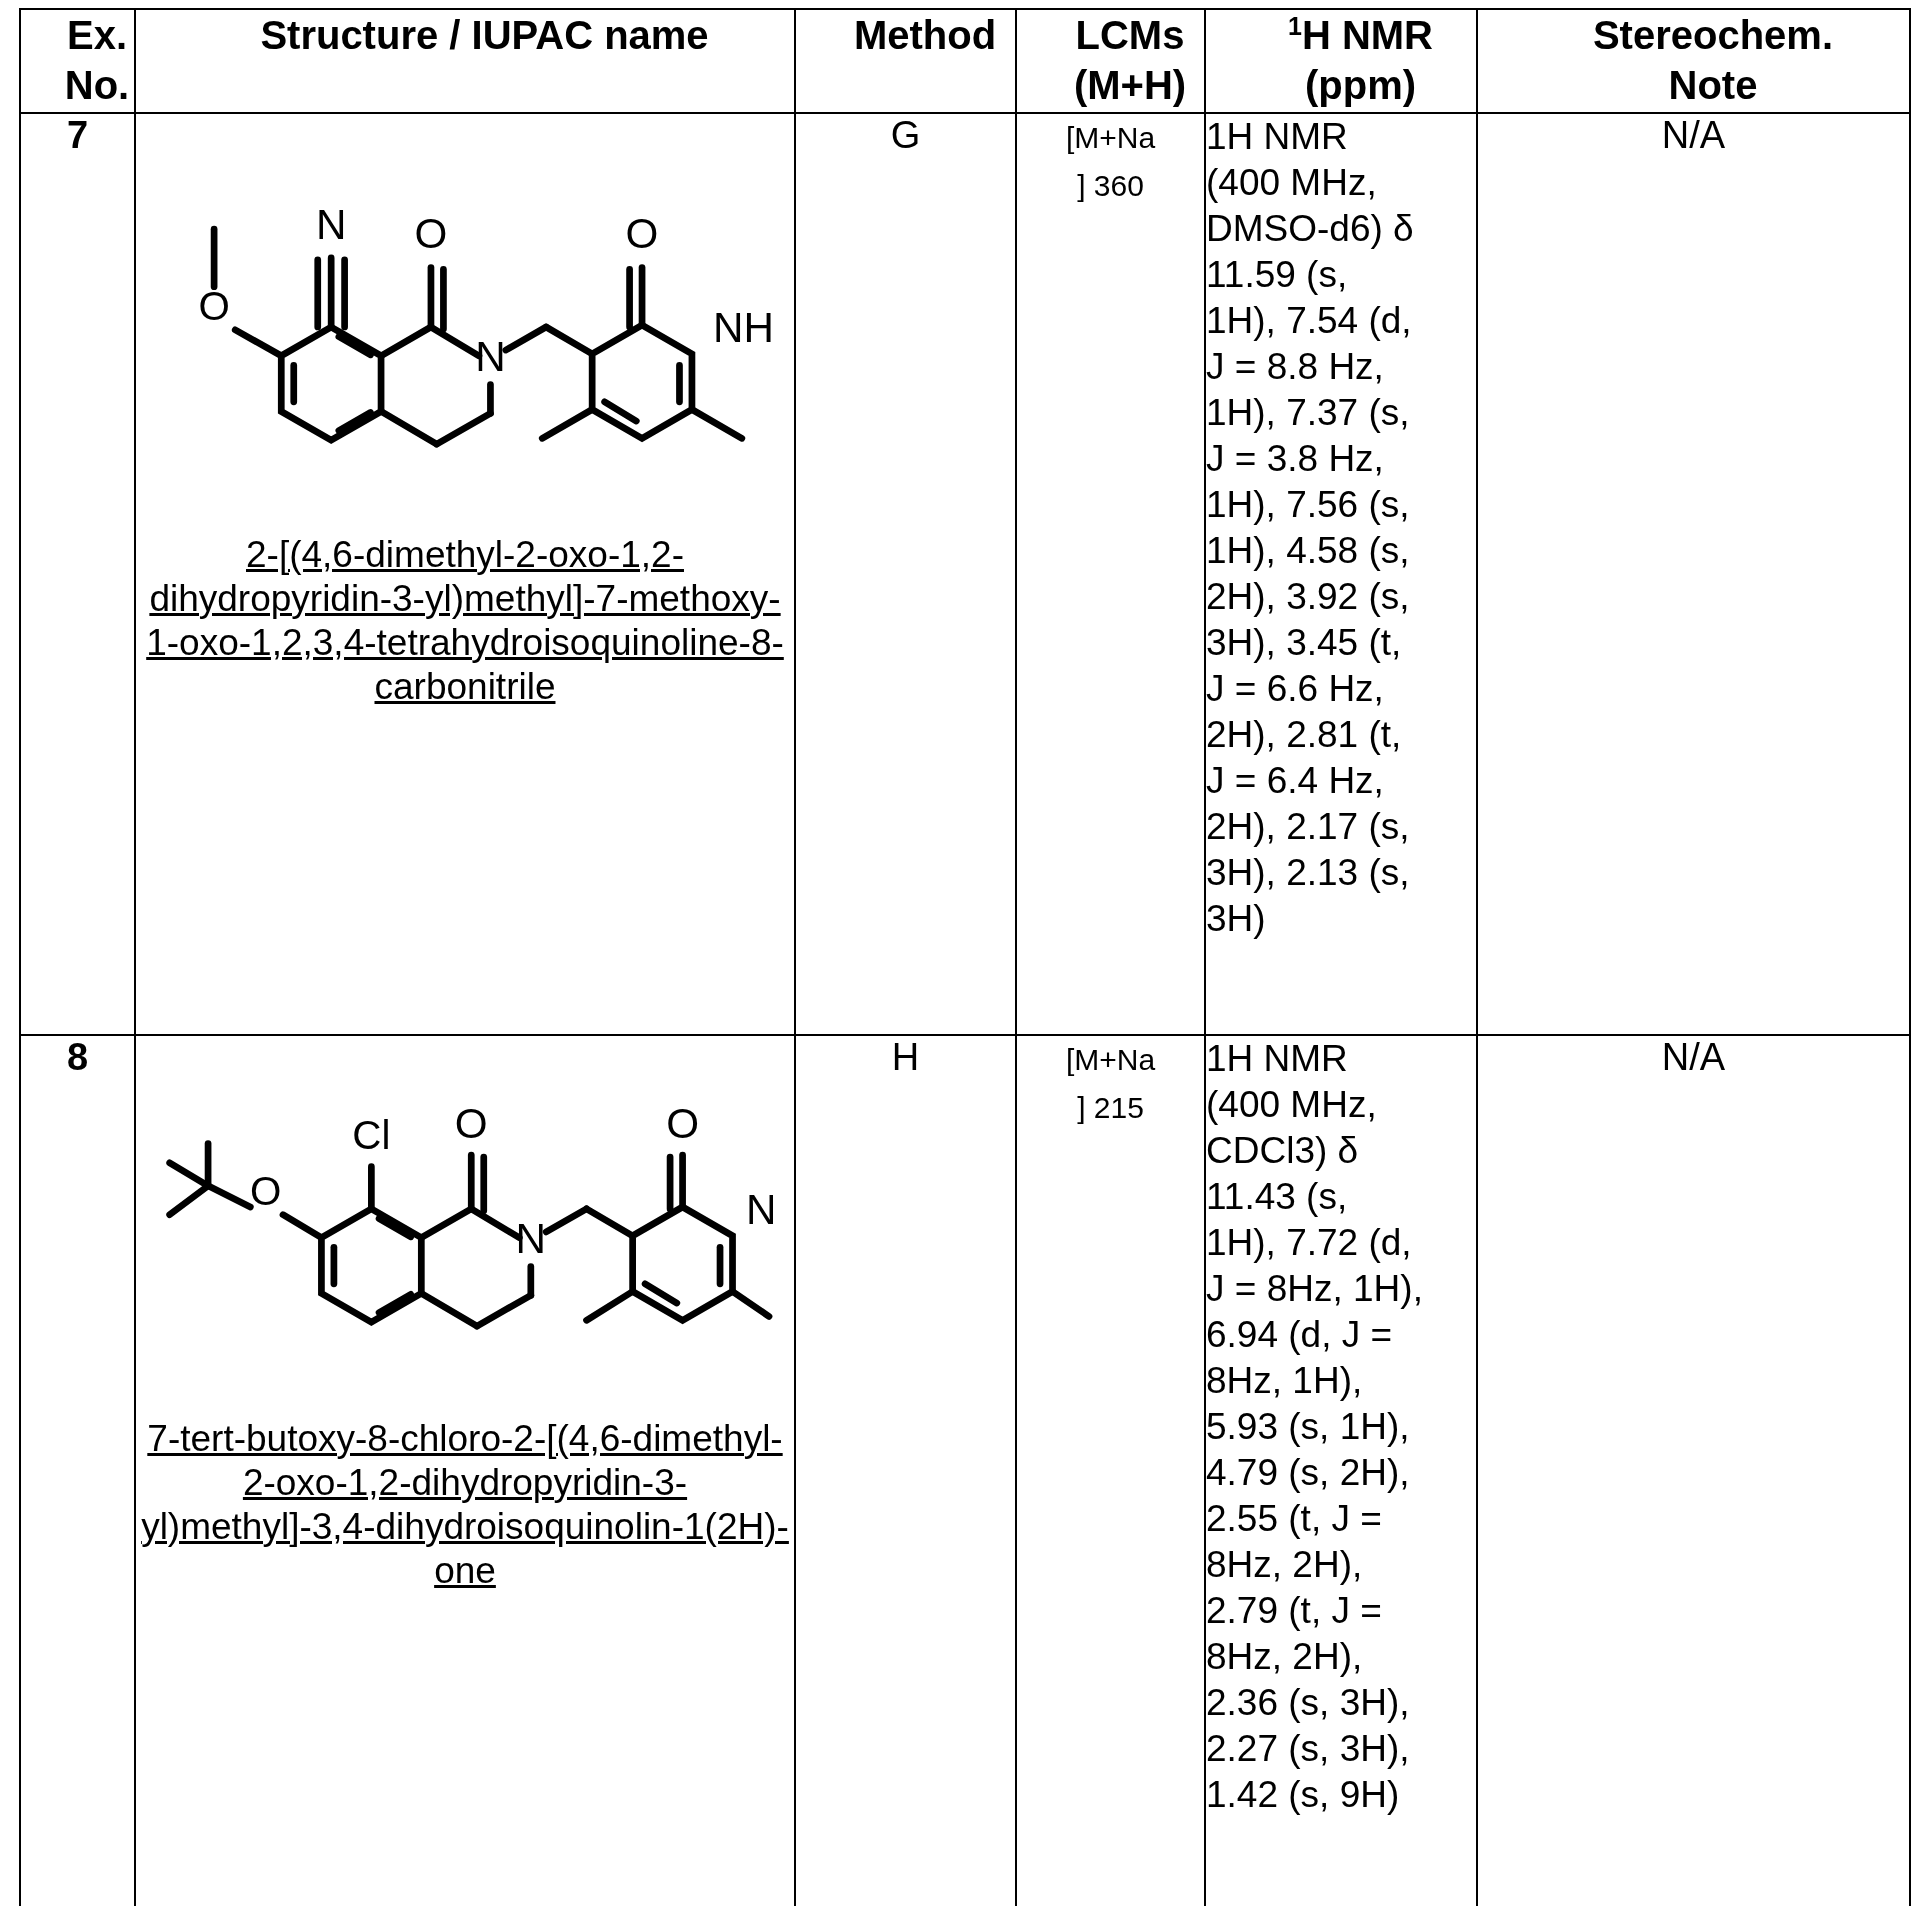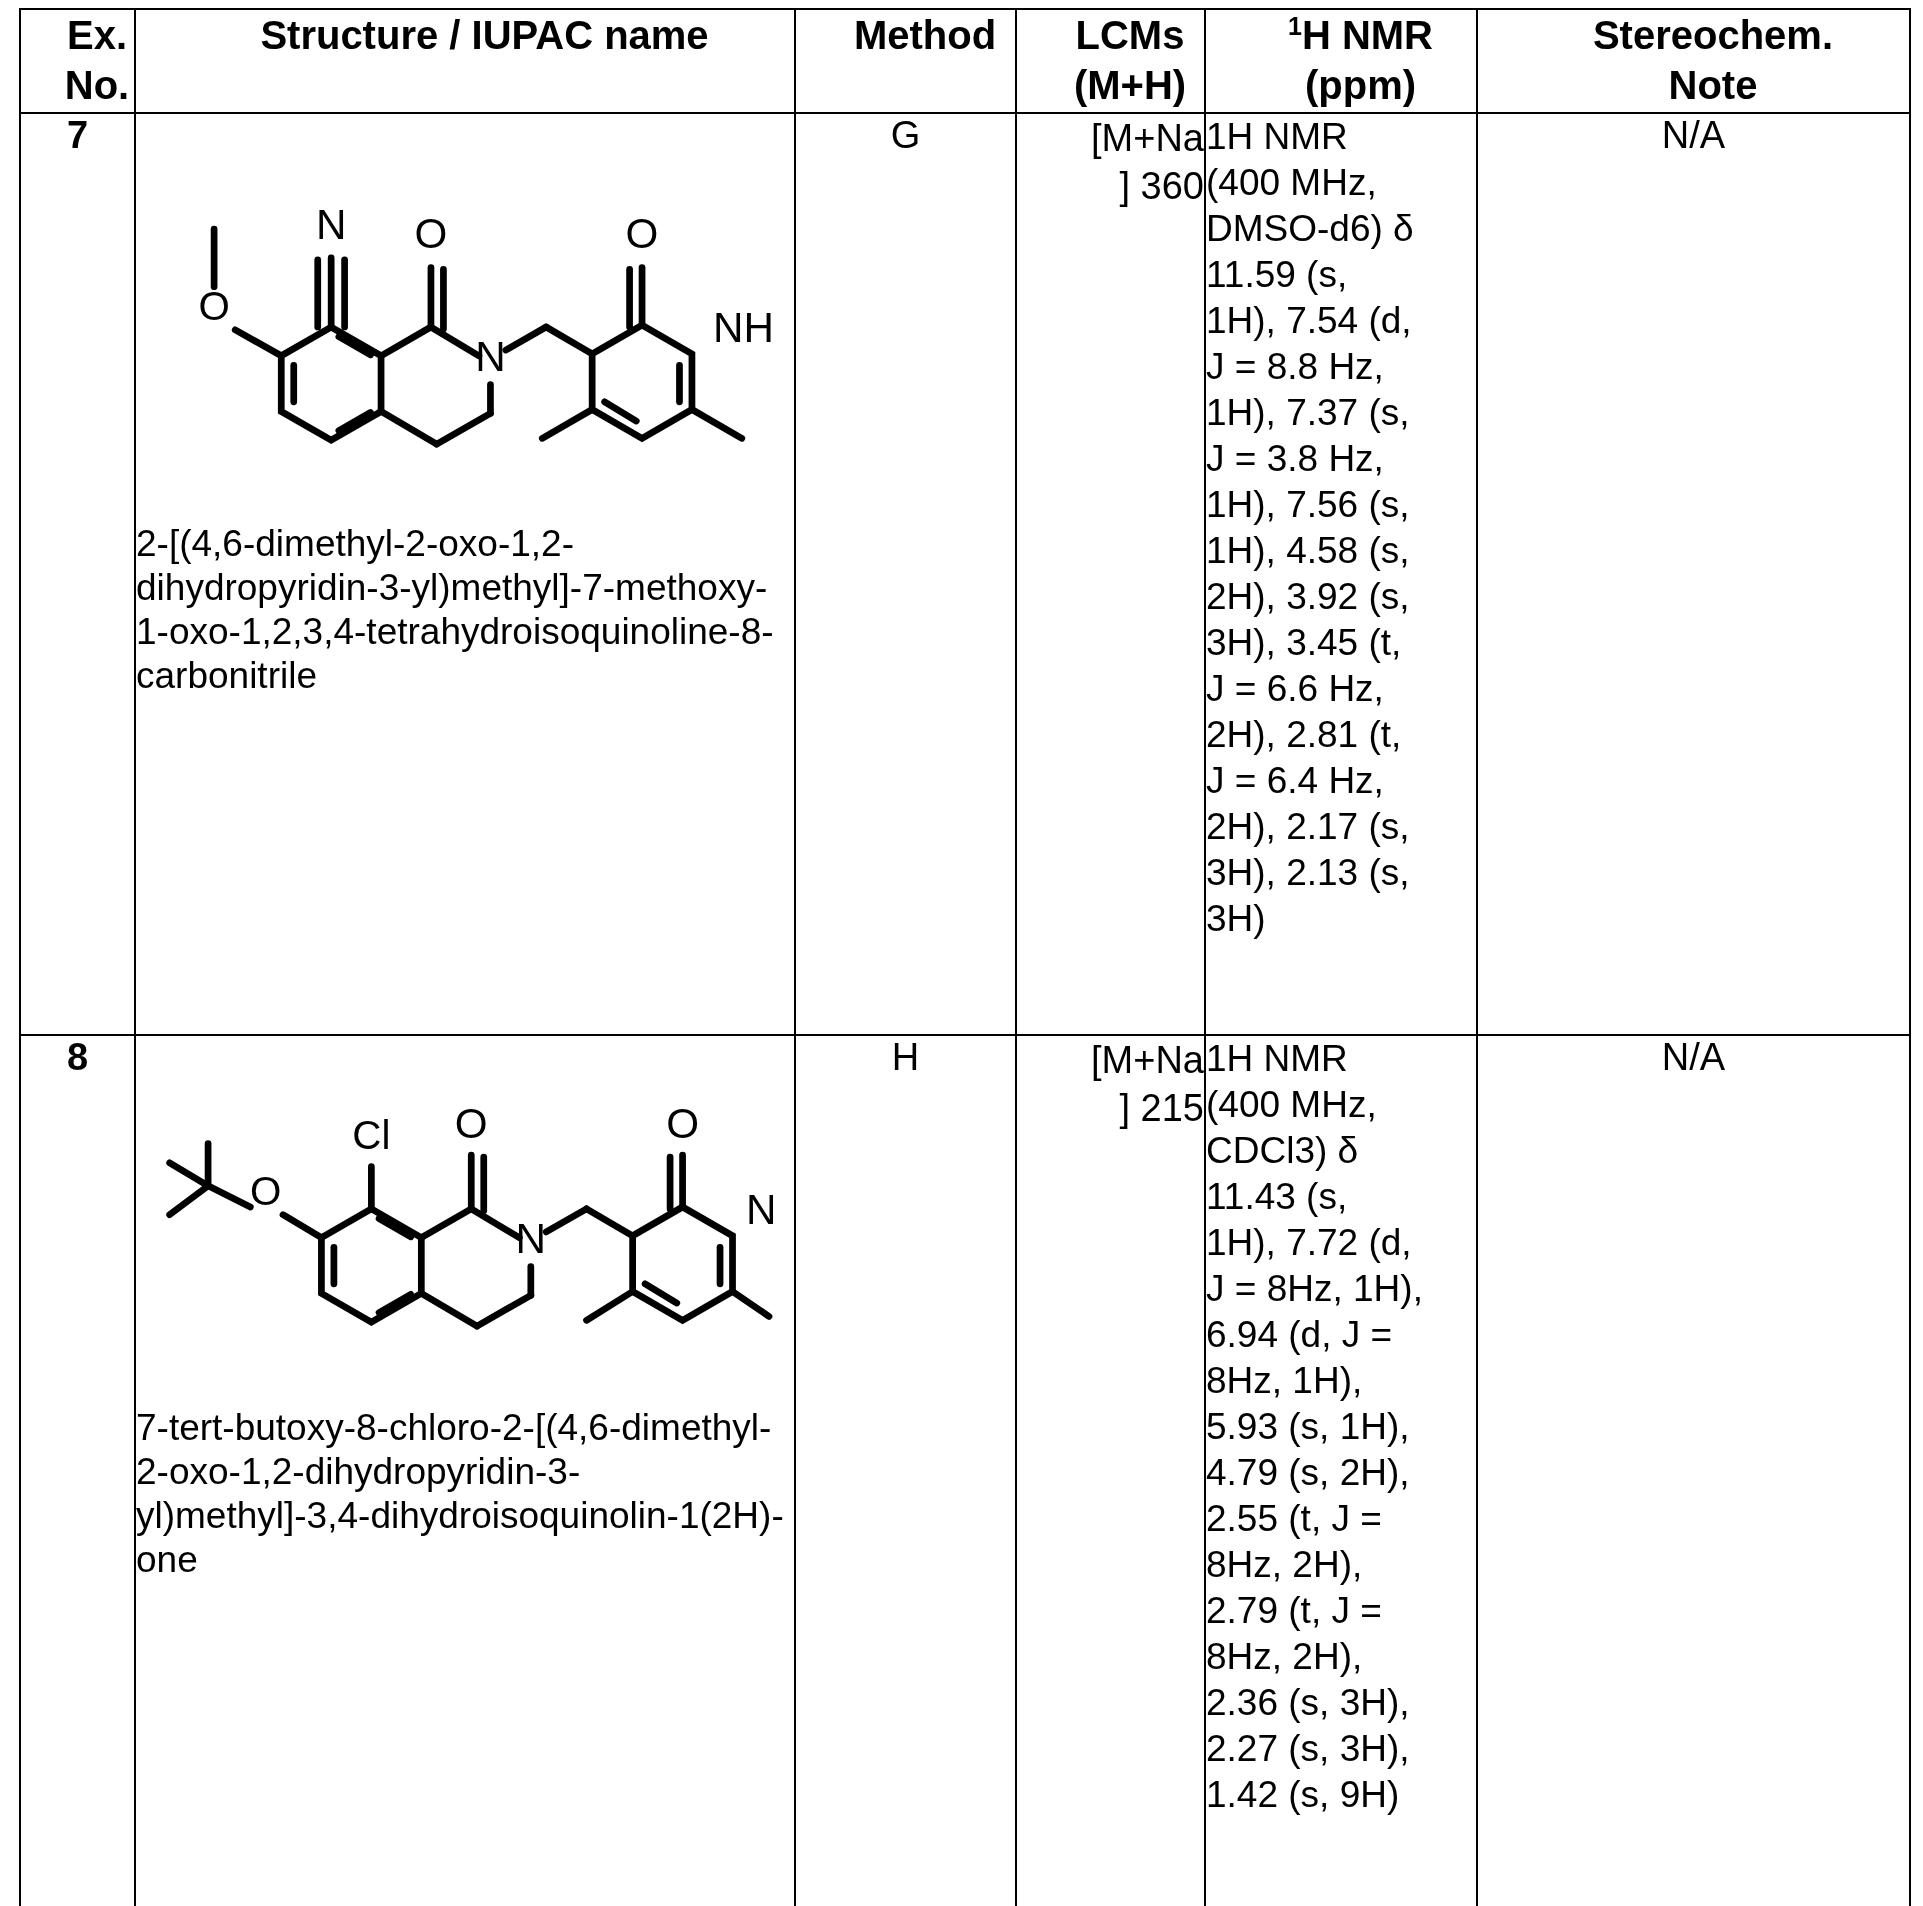--- a/index.html
+++ b/index.html
@@ -60,41 +60,42 @@
     text-align: center;
     vertical-align: middle;
   }
   .cell-method,
   .cell-stereo {
     font-size: 38px;
     text-align: center;
     vertical-align: middle;
   }
   .cell-lcms {
-    font-size: 38px;
+    font-size: 30px;
     line-height: 48px;
-    text-align: right;
+    text-align: center;
     vertical-align: middle;
     padding: 0 5.8px;
   }
   .cell-lcms .lcms-l { display: block; white-space: nowrap; }
 
   .cell-struct {
     padding: 9.6px 7.7px 13.4px 9.6px;
   }
   .struct-art {
     display: block;
     margin: 0 auto;
   }
   .iupac {
     font-size: 37px;
     line-height: 44px;
-    margin-top: 5px;
-    text-align: left;
+    margin-top: 16px;
+    text-align: center;
     word-break: break-word;
+    text-decoration: underline;
   }
   .cell-nmr {
     font-size: 37px;
     line-height: 46px;
     padding: 5.8px 3.8px 5.8px 7.7px;
     text-align: left;
   }
   .nmr-line { display: block; white-space: nowrap; }
 
   

